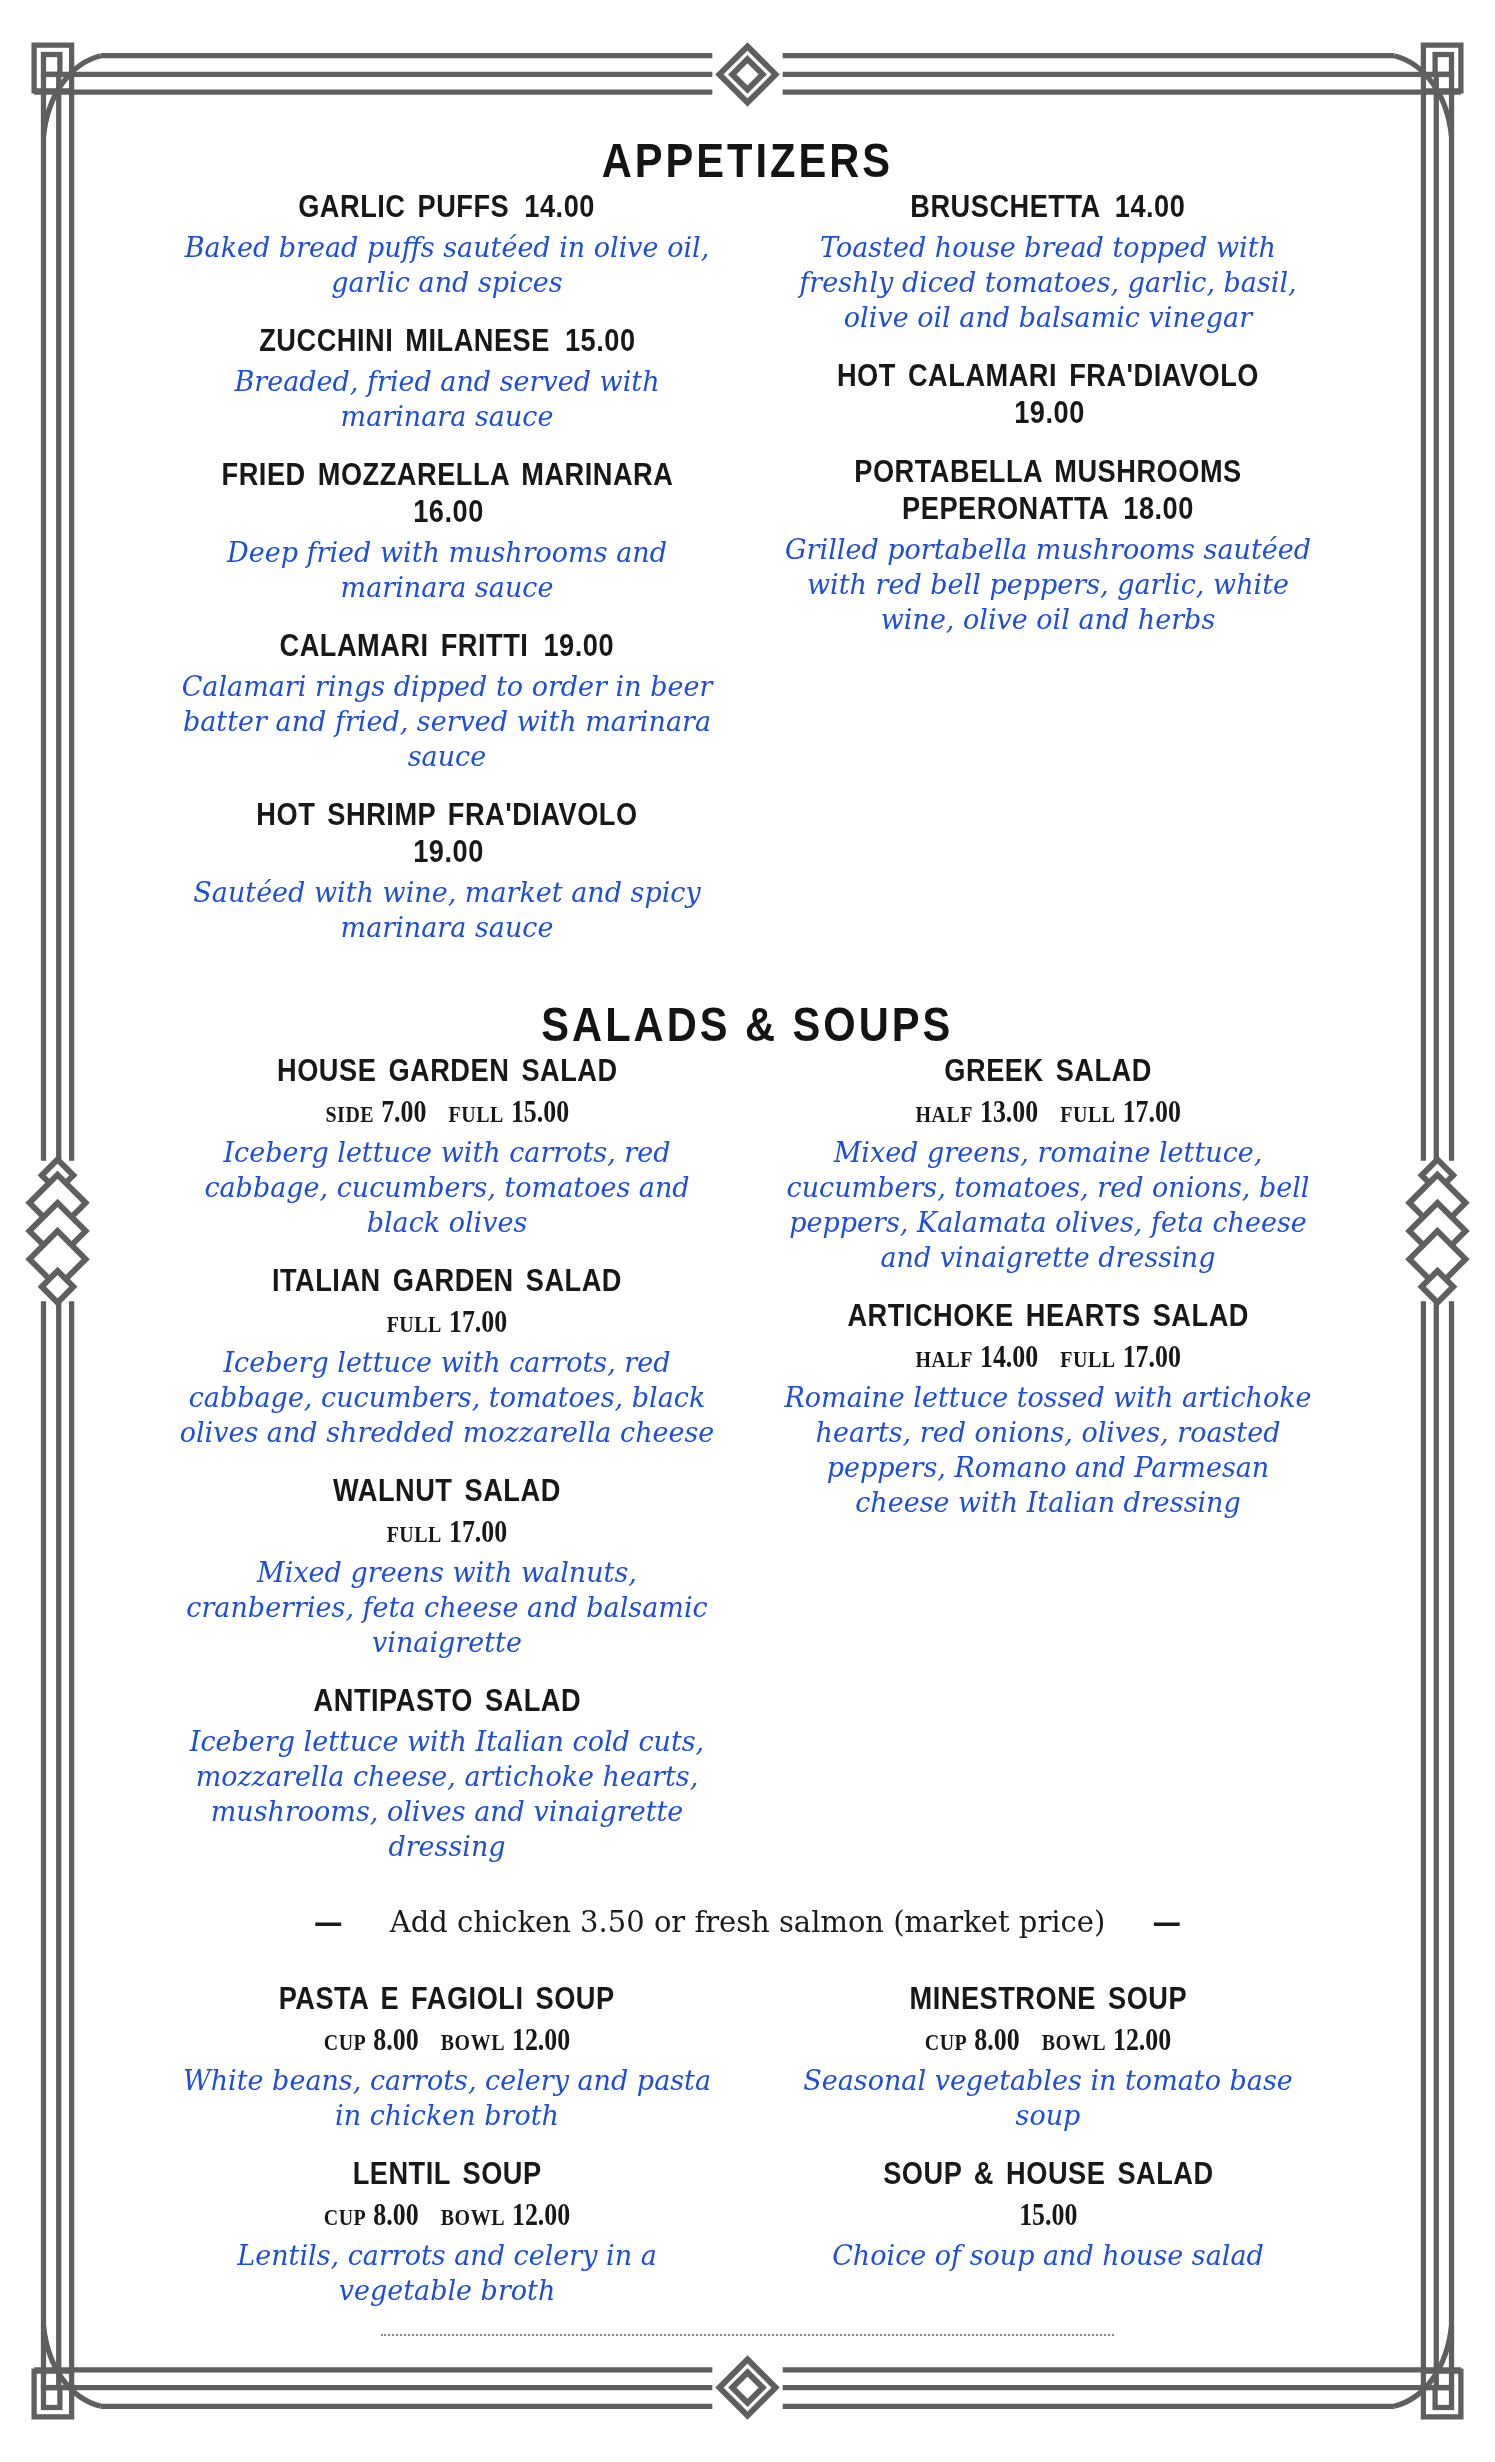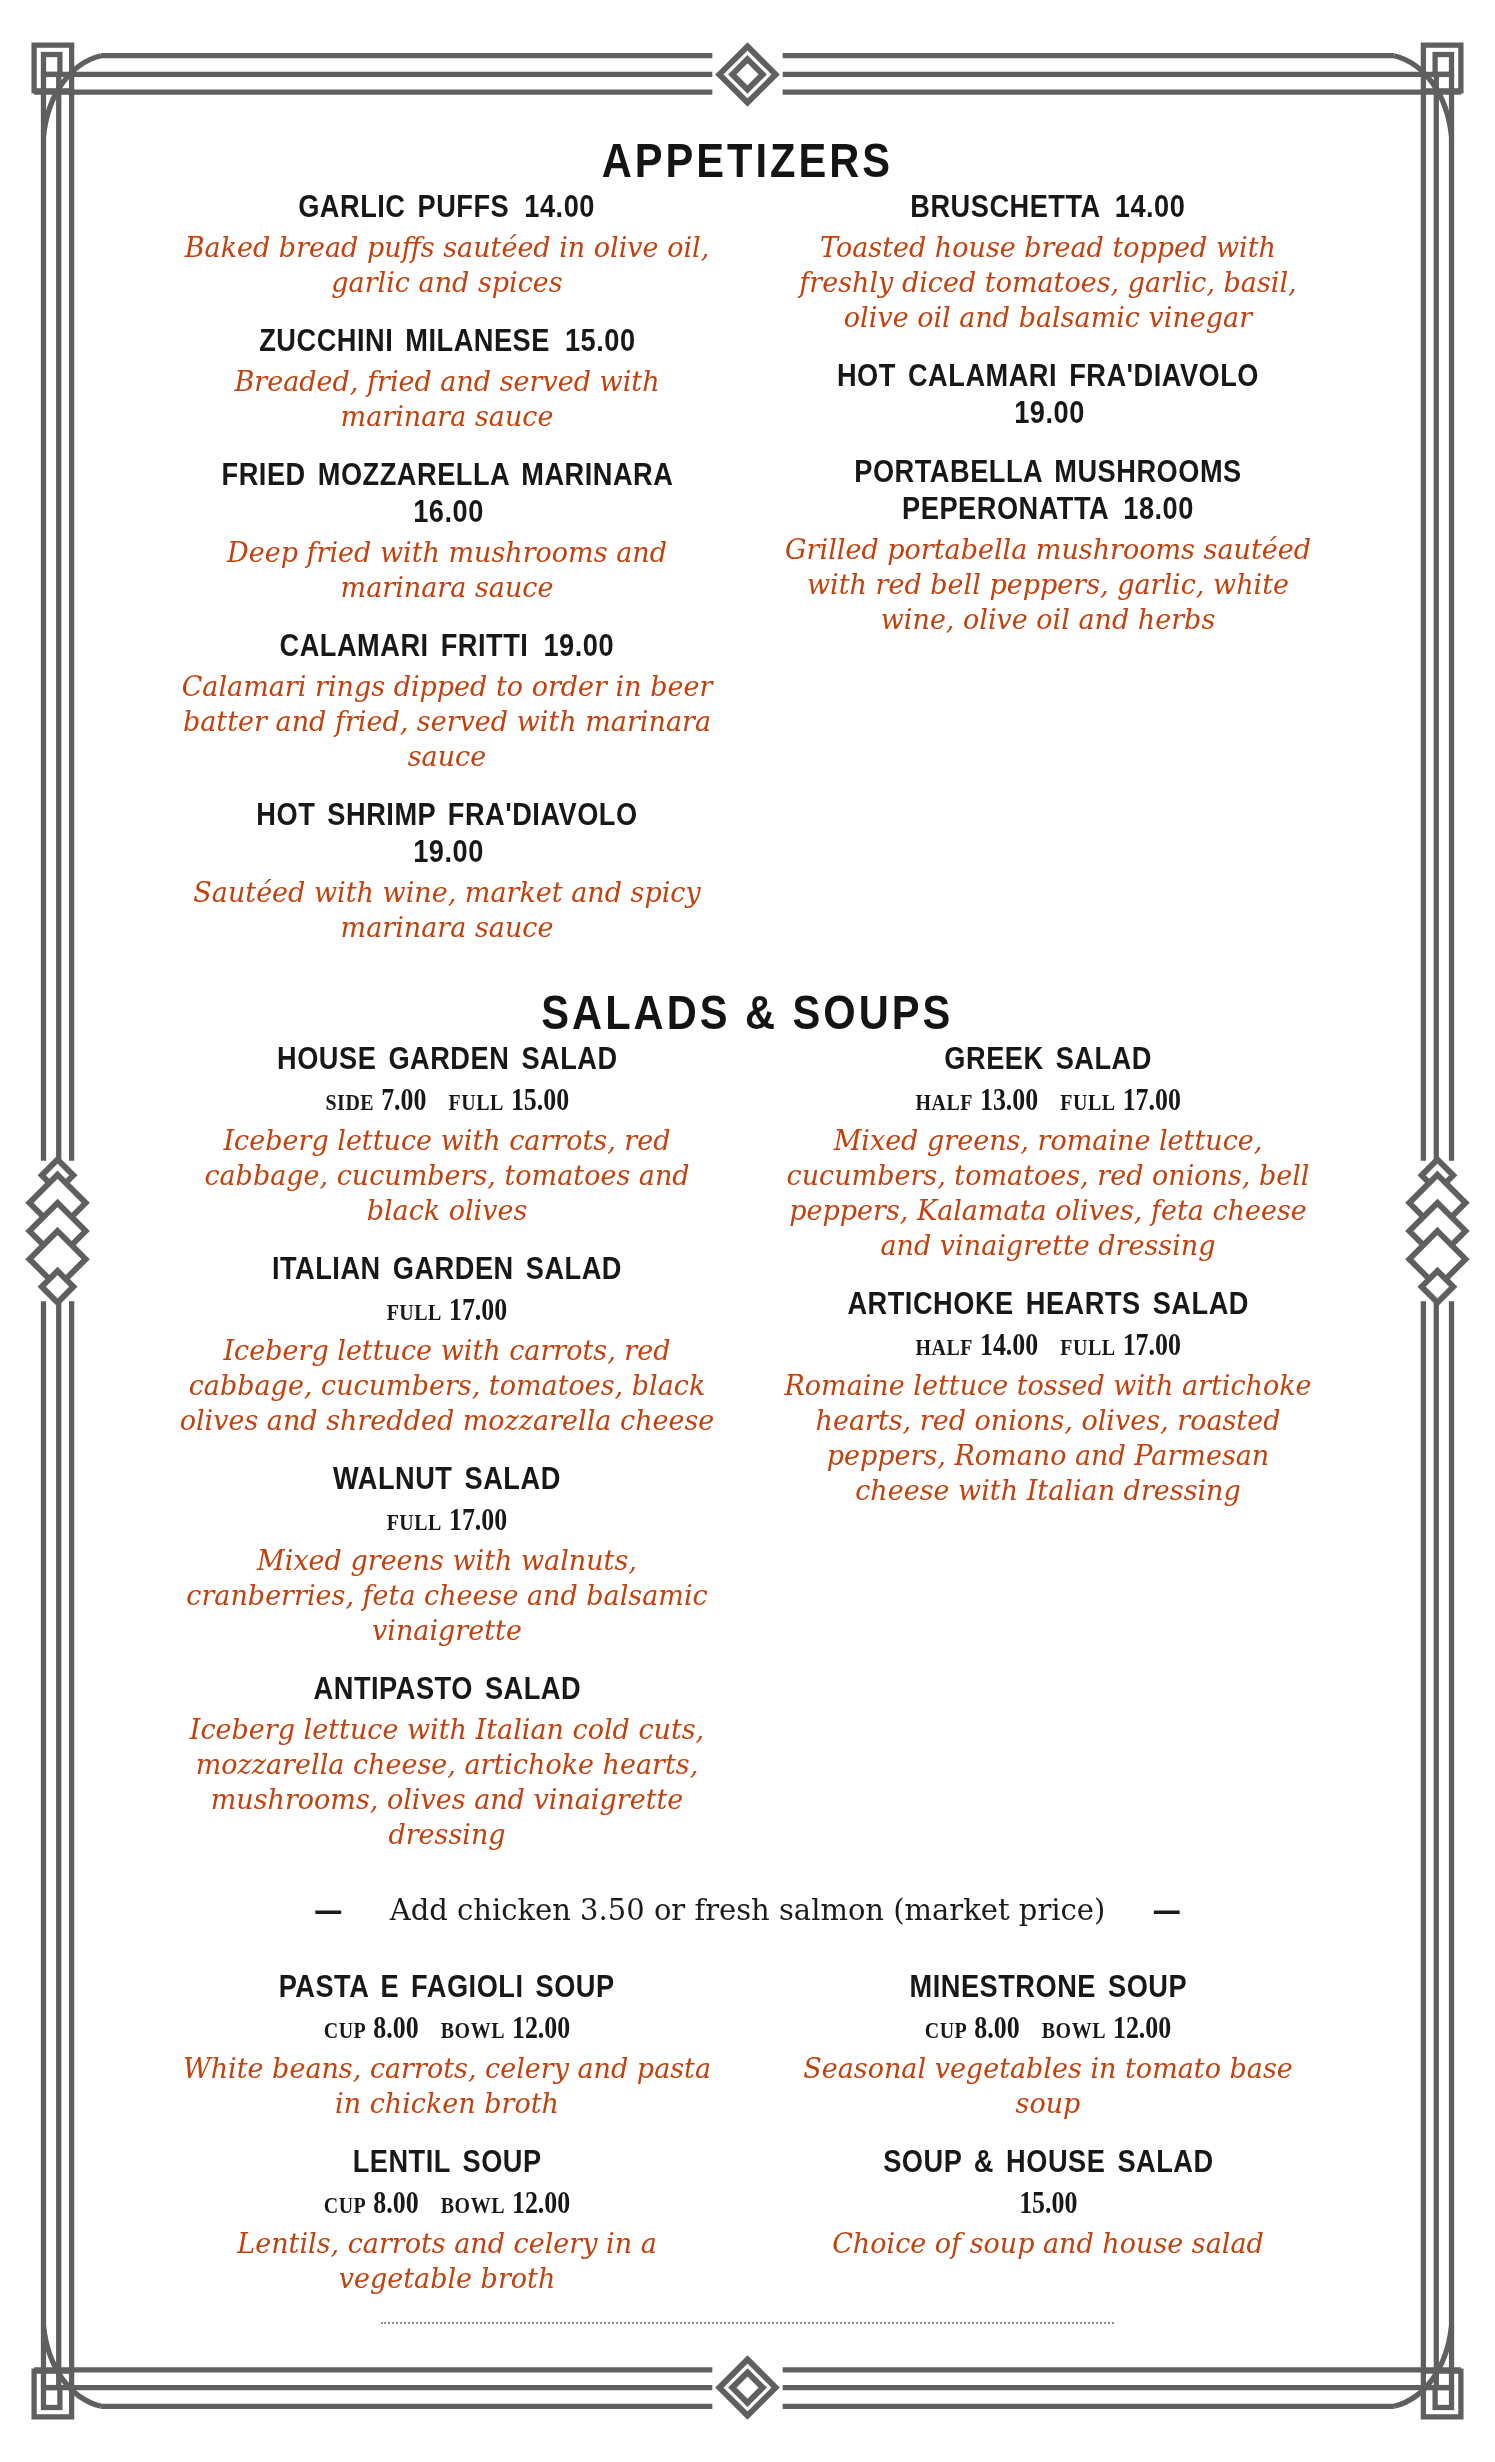--- a/index.html
+++ b/index.html
@@ -12,22 +12,22 @@
   .menu-grid{display:grid;grid-template-columns:1fr 1fr;column-gap:59px;}
   .col{display:flex;flex-direction:column;gap:22px;align-items:center;}
   .item{text-align:center;max-width:551px;margin:0 auto;}
   .item-name{font-size:32px;font-weight:700;letter-spacing:0.6px;word-spacing:4.7px;line-height:1.16;color:#181818;}
   .item-name .pr{margin-left:3.5px;}
   .price-line{margin-top:5.9px;font-weight:700;color:#181818;white-space:nowrap;font-family:Liberation Serif, serif;}
   .price-line .pl{font-size:23.5px;letter-spacing:0.6px;margin-right:8.2px;}
   .price-line .pv{font-size:30.5px;margin-right:26px;}
   .price-line .pv:last-child{margin-right:0;}
   .item-desc{font-family:"DejaVu Serif",serif;font-style:italic;font-size:27px;line-height:1.3;
-             margin-top:4.7px;color:#c2410c;}
-  .salads-title{margin-top:41px;}
+             margin-top:4.7px;color:#1d4ed8;}
+  .salads-title{margin-top:53px;}
   .addon{display:flex;justify-content:center;align-items:center;gap:47px;
          font-family:"DejaVu Serif",serif;font-size:29px;color:#1b1b1b;margin-top:41px;margin-bottom:41px;}
   .addon .dash{font-weight:700;}
   .footer{margin-top:26px;text-align:center;}
   .dotline{width:733px;margin:0 auto 24.6px auto;border-top:2.9px dotted #8a8a8a;height:0;}
 </style>
 </head>
 <body>
 
 <svg class="frame" viewBox="0 0 2550 4200" xmlns="http://www.w3.org/2000/svg">

